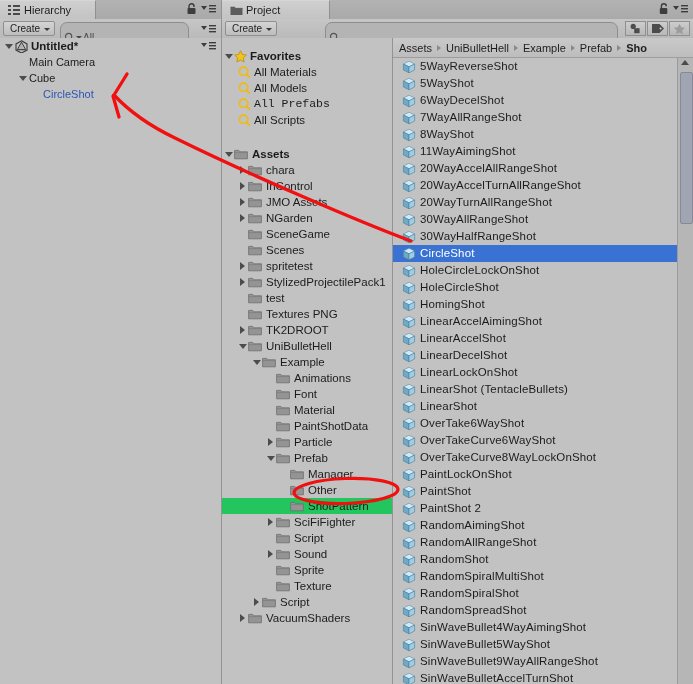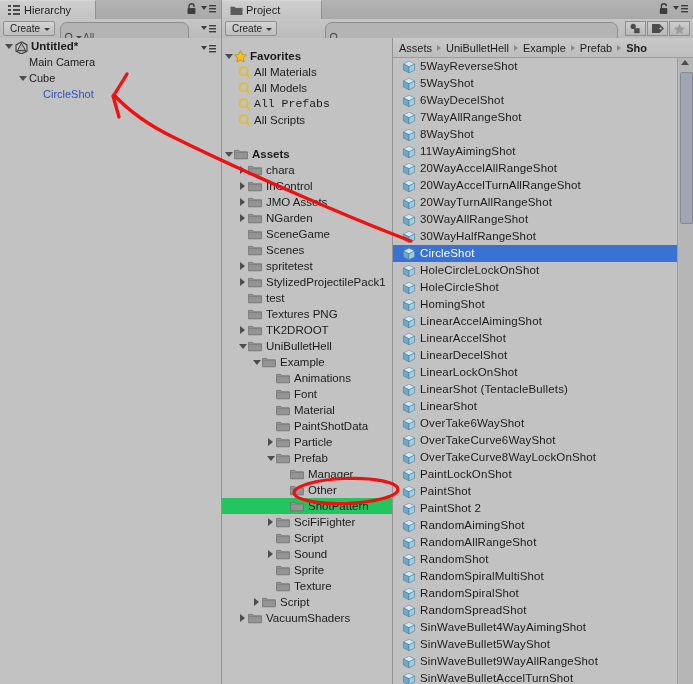--- a/index.html
+++ b/index.html
@@ -81,21 +81,21 @@
     border: 1px solid #8f8f8f;
     display: flex; align-items: center; justify-content: center;
     box-sizing: border-box;
   }
 
   
   #hierarchy { left: 0; top: 0; width: 221px; height: 684px;
                background: #c2c2c2; border-right: 1px solid #939393; }
   #hierarchy .body { position: absolute; left: 0; right: 0; top: 38px; bottom: 0;
                      background: #c2c2c2; overflow: hidden; }
-  .hrow { height: 16px; display: flex; align-items: flex-end; font-size: 11px; white-space: nowrap; }
+  .hrow { height: 16px; display: flex; align-items: center; font-size: 11px; white-space: nowrap; }
   .hrow .foldout {
     width: 13px; height: 16px; flex: 0 0 auto;
     display: flex; align-items: center; justify-content: center;
   }
   .tri-down { width:0;height:0;border-left:4px solid transparent;border-right:4px solid transparent;border-top:5px solid #4c4c4c;}
   .tri-right{ width:0;height:0;border-top:4px solid transparent;border-bottom:4px solid transparent;border-left:5px solid #4c4c4c;}
   .unity-logo { width: 13px; height: 13px; flex:0 0 auto; margin-right: 3px; }
   .hrow .lbl { line-height: 16px; }
   .scene-row .lbl { font-weight: bold; font-size: 11.5px; }
   .prefab-lbl { color: #2b55b4; }
@@ -259,21 +259,21 @@
             <span class="foldout"></span>
             <span class="lbl prefab-lbl">CircleShot</span>
           </div>
         </div>
     </div>
   </div>
 
   <div class="panel" id="project">
 
     <div class="tabbar">
-      <div class="tab" id="p-tab" style="width:100px;">
+      <div class="tab" id="p-tab" style="width:108px;">
         <span class="tab-icon">
           <svg width="13" height="11" viewBox="0 0 13 11">
             <path d="M0.5 2.2 L4.6 2.2 L5.6 3.4 L12.5 3.4 L12.5 10 L0.5 10 Z" fill="#5c5c5c"></path>
             <path d="M0.5 2.2 L4.6 2.2 L5.6 3.4 L12.5 3.4" fill="none" stroke="#4a4a4a" stroke-width="0.8"></path>
           </svg>
         </span>
         <span>Project</span>
       </div>
       <span class="panel-lock">
         <svg width="11" height="12" viewBox="0 0 11 12">

